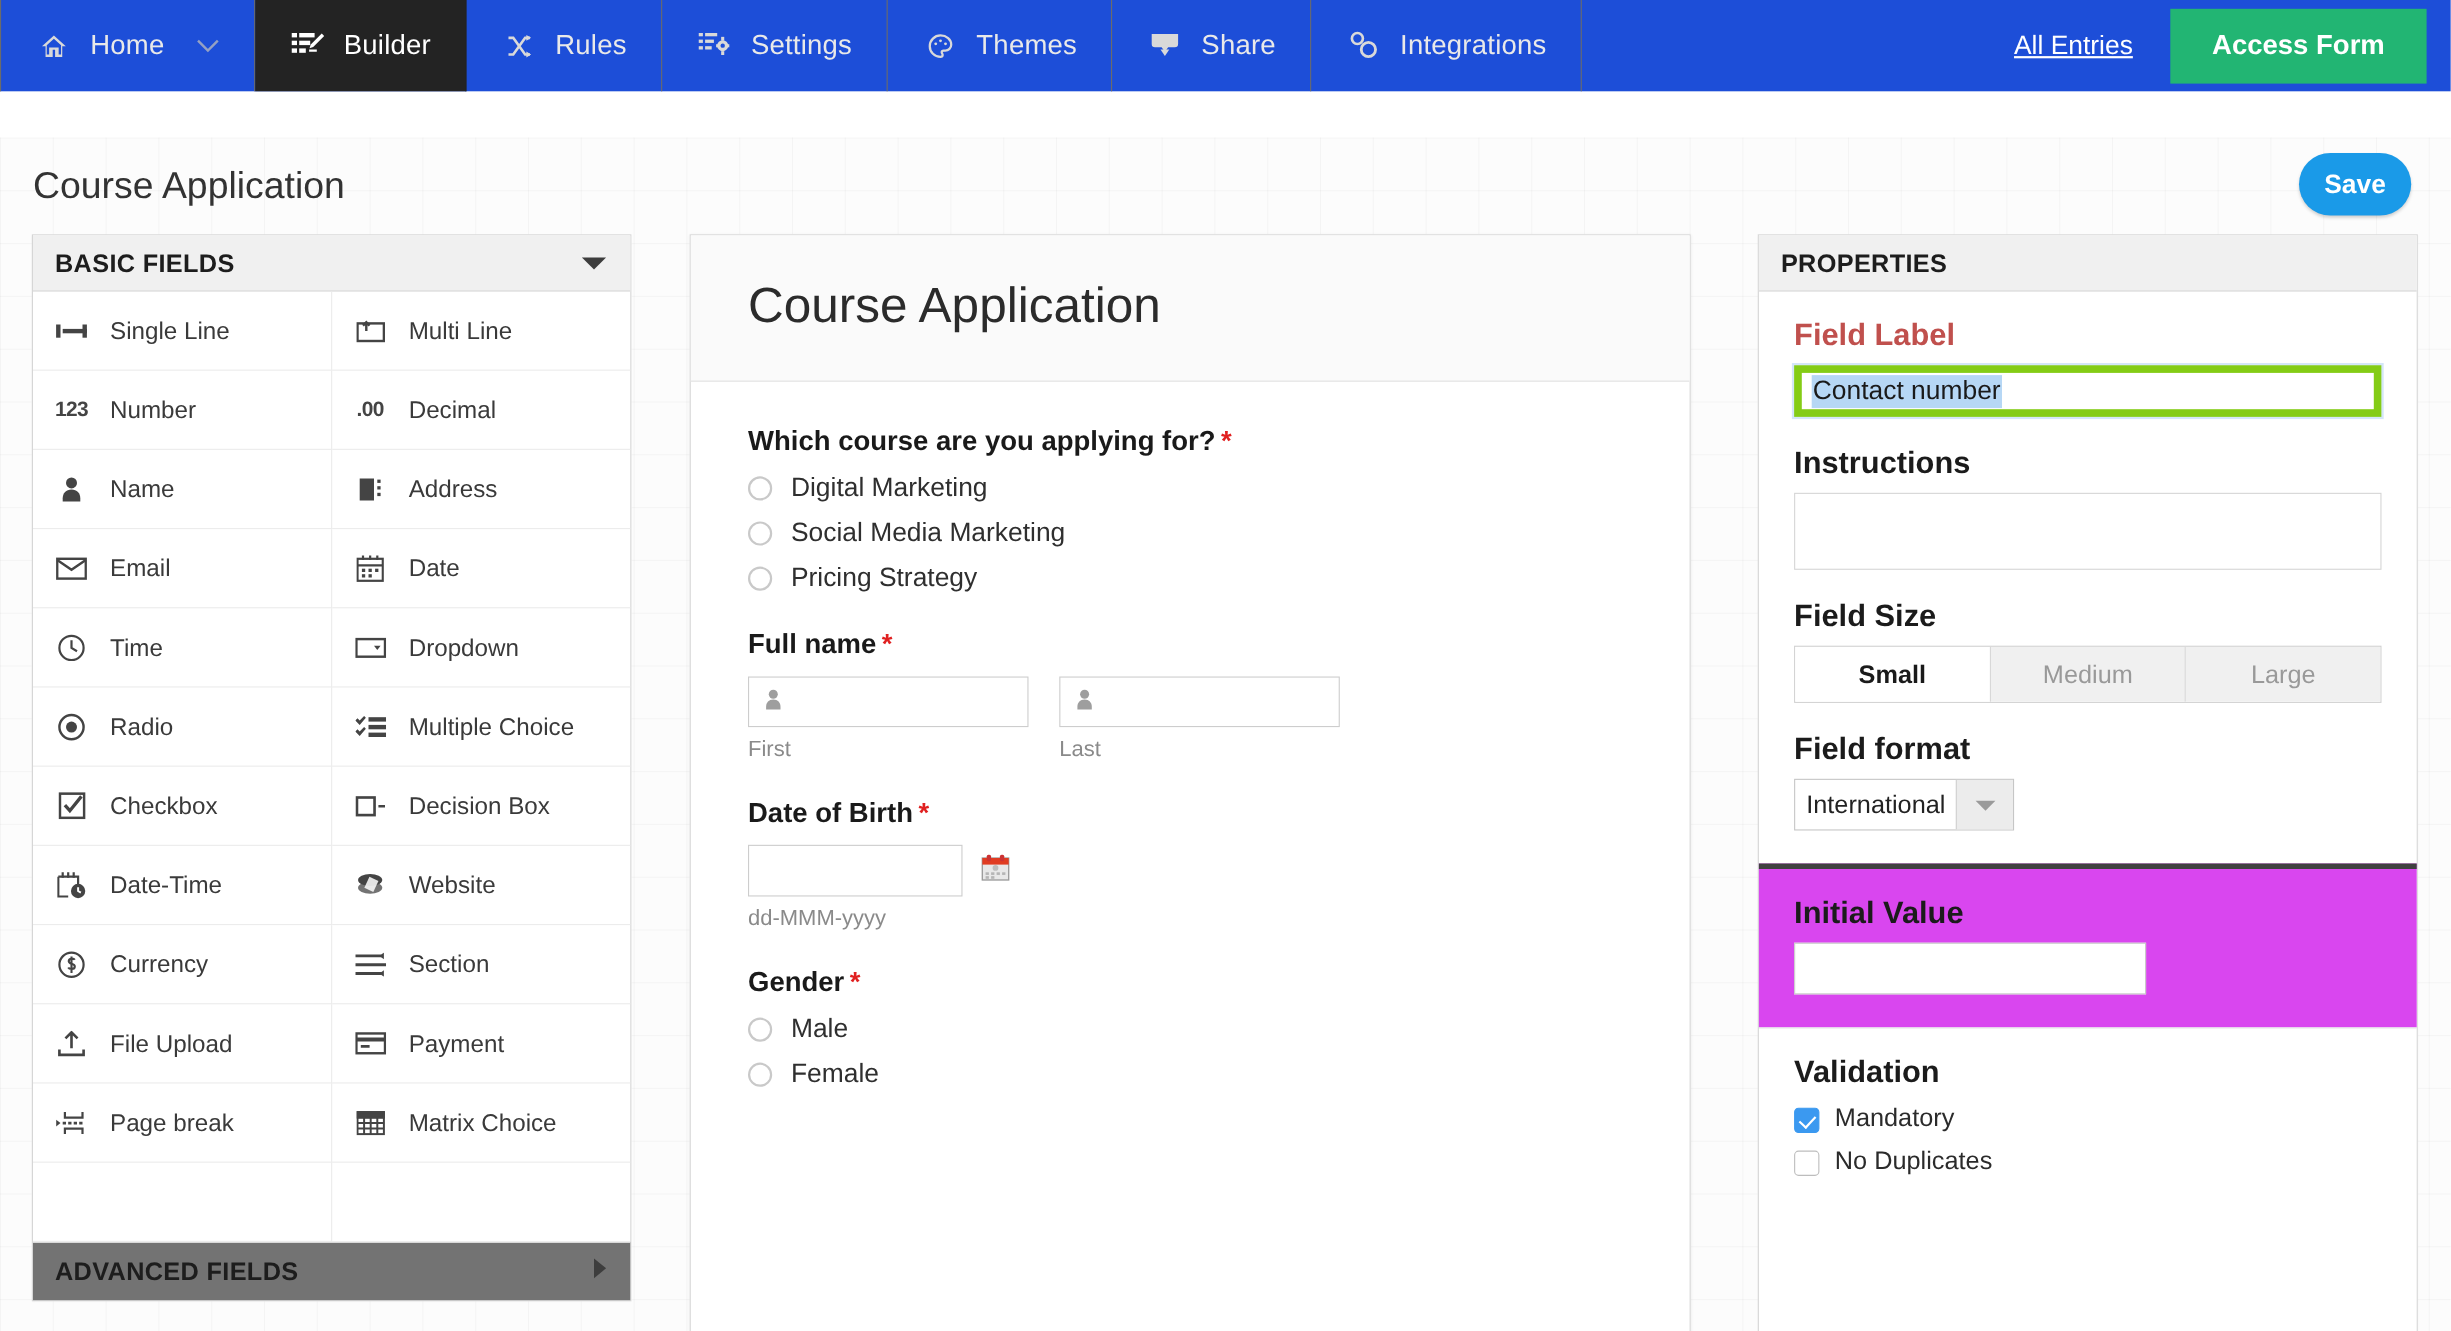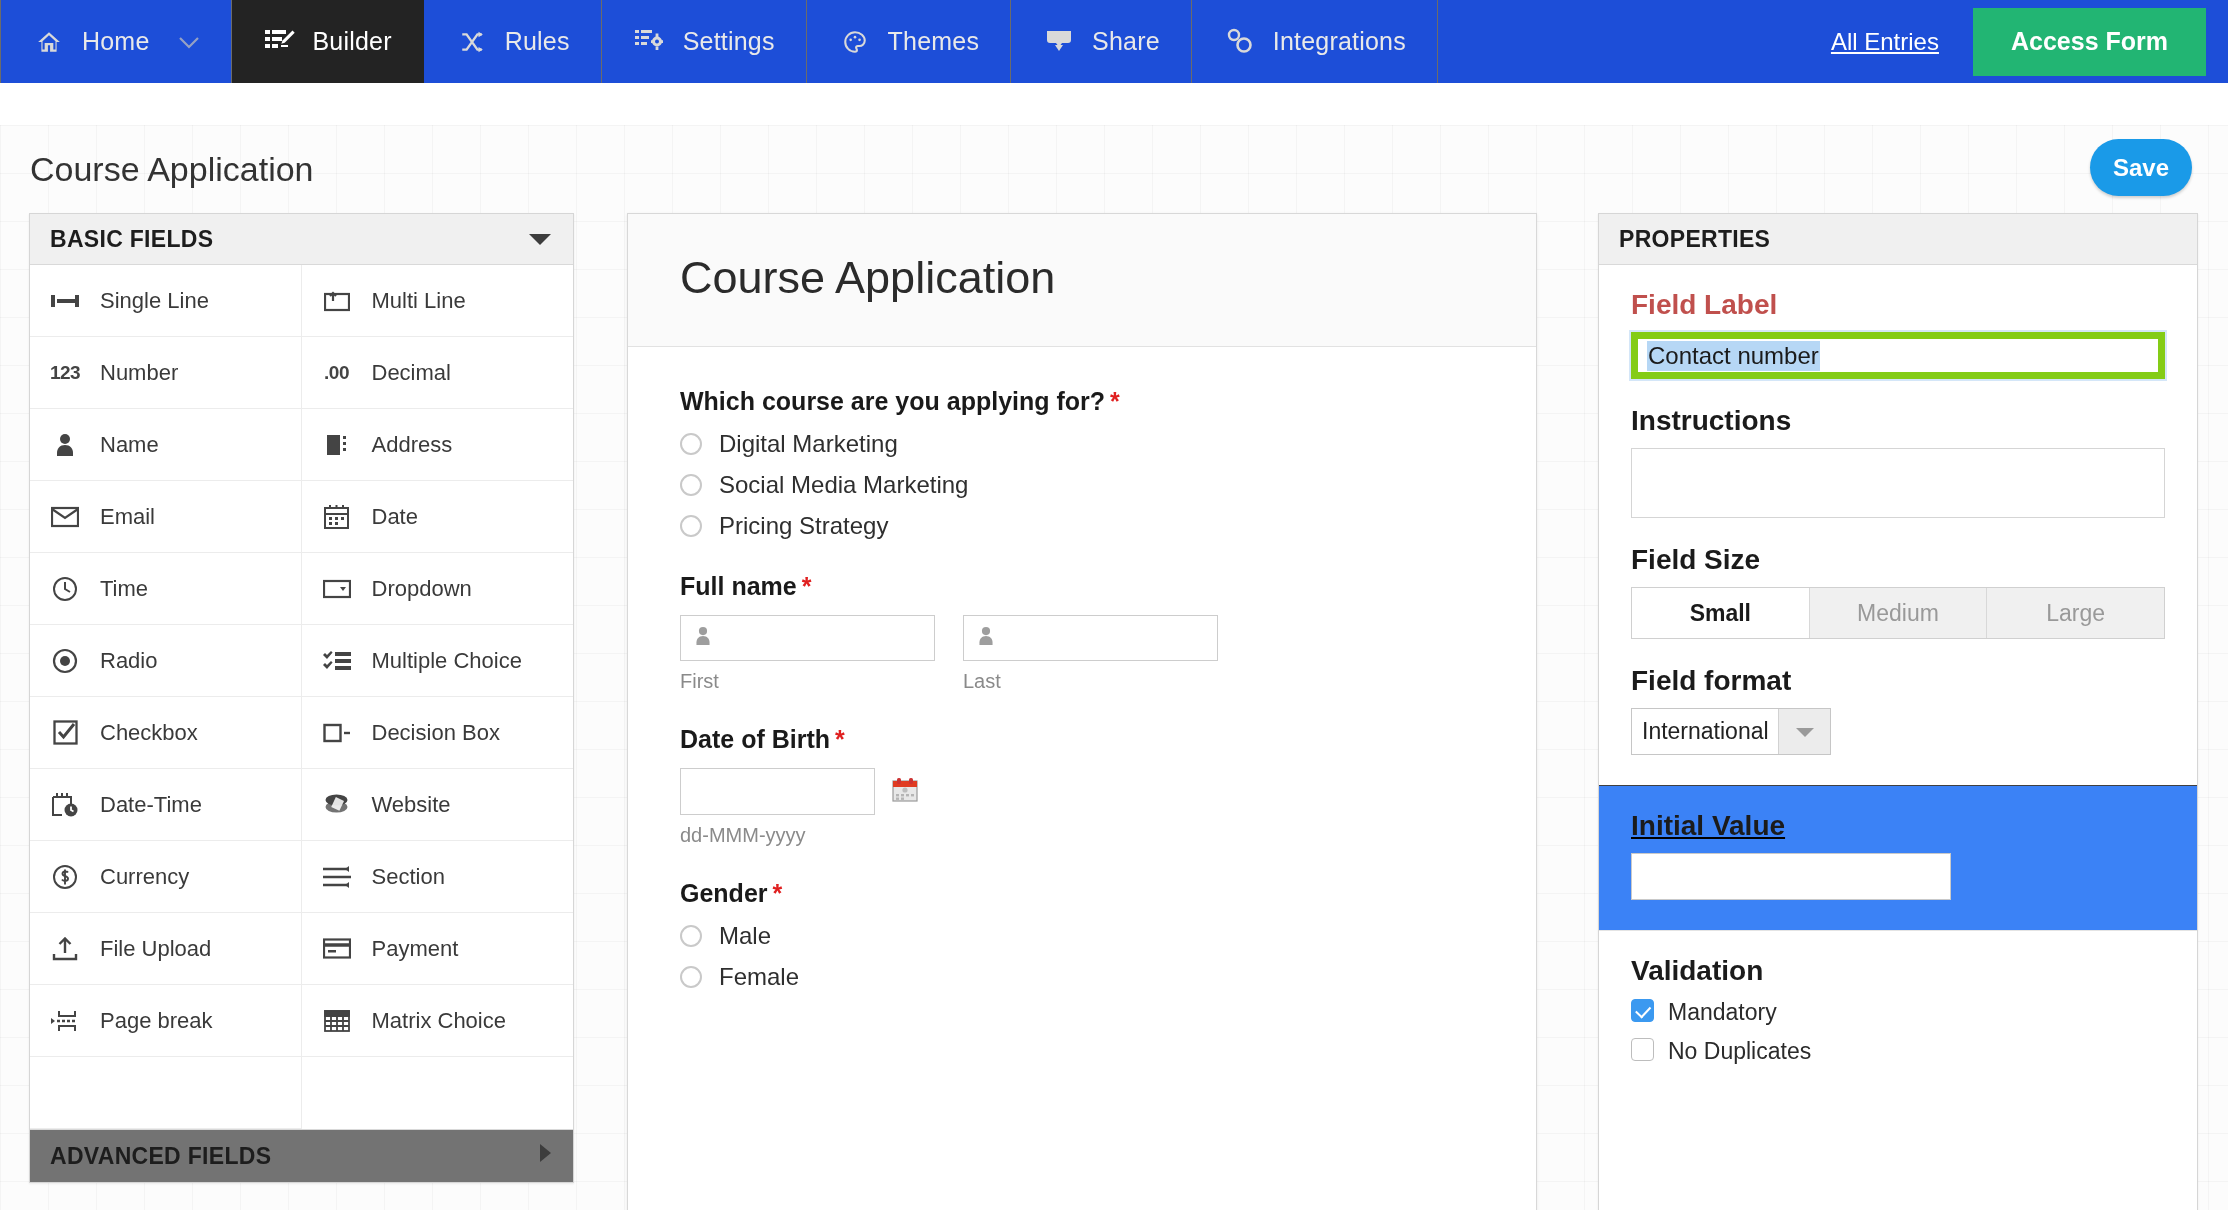--- a/index.html
+++ b/index.html
@@ -224,21 +224,21 @@
   .props-panel {
     position: absolute;
     left: 1598px; top: 0;
     width: 600px;
     background: #ffffff;
     border: 1px solid #d6d6d6;
     box-shadow: 0 1px 2px rgba(0,0,0,.07);
     min-height: 1040px;
   }
   .props-section { padding: 24px 32px 30px; }
-  .props-section.shaded { background: #3b82f6; border-top: 1px solid #404040; text-decoration: underline; }
+  .props-section.shaded { background: #d946ef; border-top: 5px solid #404040; }
   .prop-label {
     font-size: 28px;
     font-weight: 700;
     color: #1b1b1b;
     margin-bottom: 11px;
   }
   .prop-label.accent { color: #c0504d; }
   .prop-input {
     width: 100%;
     height: 47px;
@@ -289,21 +289,21 @@
     background: #fff;
     cursor: pointer;
   }
   .dd-val { flex: 1; display:flex; align-items:center; padding-left:10px; font-size:23px; color:#222; }
   .dd-arrow {
     width: 52px;
     background: #ececec;
     border-left: 1px solid #d2d2d2;
     display:flex; align-items:center; justify-content:center;
   }
-  .check-row { display: flex; align-items: flex-start; gap: 14px; margin-top: 12px; }
+  .check-row { display: flex; align-items: flex-end; gap: 14px; margin-top: 12px; }
   .cb {
     width: 23px; height: 23px;
     border-radius: 4px;
     border: 1px solid #bdbdbd;
     background: #fff;
     display:flex; align-items:center; justify-content:center;
     cursor: pointer; flex: 0 0 auto;
   }
   .cb.checked { background: #3b99f0; border-color: #3b99f0; }
   .cb.checked::after {

